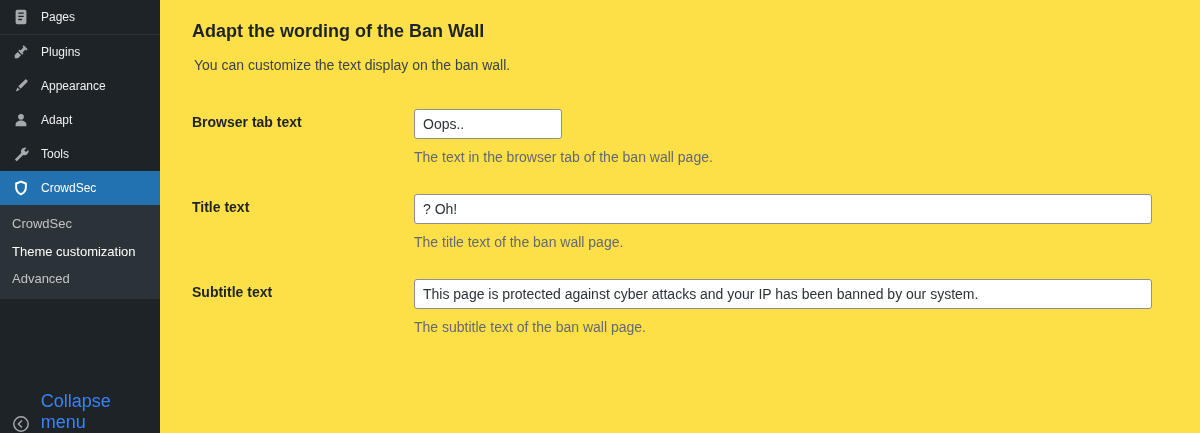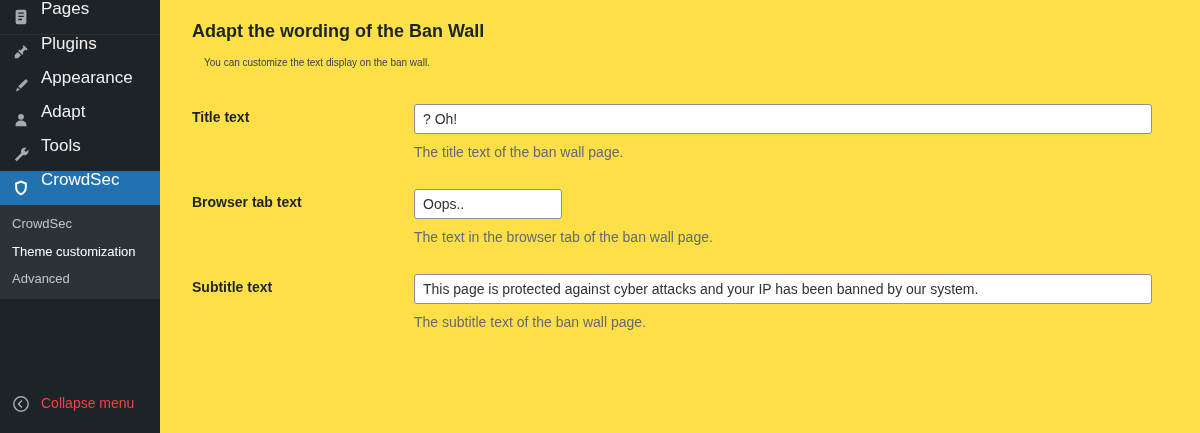--- a/index.html
+++ b/index.html
@@ -21,23 +21,24 @@
   .sidebar {
     position: absolute;
     top: 0; left: 0;
     width: 160px;
     height: 433px;
     background: #1d2327;
     color: #f0f0f1;
   }
   .menu-item {
     display: flex;
+    align-items: center;
     height: 34px;
     padding: 0 12px 0 12px;
-    font-size: 17px;
+    font-size: 12px;
     color: #f0f0f1;
     cursor: pointer;
     position: relative;
   }
   .menu-item .mi-icon {
     width: 20px;
     min-width: 20px;
     margin-right: 9px;
     display: flex;
     align-items: center;
@@ -78,24 +79,24 @@
   .submenu-item.active {
     color: #fff;
     font-weight: normal;
   }
   .collapse {
     position: absolute;
     bottom: 0; left: 0;
     width: 160px;
     height: 38px;
     display: flex;
-    align-items: flex-start;
+    align-items: flex-end;
     padding-left: 12px;
-    font-size: 14px;
-    color: #ef4444;
+    font-size: 18px;
+    color: #3b82f6;
     cursor: pointer;
   }
   .collapse .c-icon {
     width: 20px;
     margin-right: 9px;
     color: #a7aaad;
     display: flex;
     align-items: center;
   }
   .sidebar-sep {
@@ -115,23 +116,23 @@
     padding: 0 0 0 32px;
   }
   .page-title {
     font-size: 18px;
     font-weight: bold;
     color: #1d2327;
     margin: 20px 0 0 0;
     line-height: 1.3;
   }
   .page-desc {
-    font-size: 10px;
+    font-size: 14px;
     color: #3c434a;
-    margin: 14px 0 0 12px;
+    margin: 14px 0 0 2px;
   }
   .form-table {
     margin-top: 22px;
     width: 990px;
     border-collapse: collapse;
   }
   .form-table tr { vertical-align: top; }
   .form-table th {
     text-align: left;
     font-size: 14px;
@@ -250,31 +251,31 @@
     </div>
   </div>
 
   <div class="content">
     <h1 class="page-title">Adapt the wording of the Ban Wall</h1>
     <p class="page-desc">You can customize the text display on the ban wall.</p>
 
     <table class="form-table">
       <tbody>
         <tr>
+          <th>Browser tab text</th>
+          <td>
+            <input class="wp-input small" type="text" value="Oops.." style="">
+            <div class="field-desc">The text in the browser tab of the ban wall page.</div>
+          </td>
+        </tr>
+        <tr>
           <th>Title text</th>
           <td>
             <input class="wp-input wide" type="text" value="? Oh!" style="">
             <div class="field-desc">The title text of the ban wall page.</div>
-          </td>
-        </tr>
-        <tr>
-          <th>Browser tab text</th>
-          <td>
-            <input class="wp-input small" type="text" value="Oops.." style="">
-            <div class="field-desc">The text in the browser tab of the ban wall page.</div>
           </td>
         </tr>
         <tr>
           <th>Subtitle text</th>
           <td>
             <input class="wp-input wide" type="text" value="This page is protected against cyber attacks and your IP has been banned by our system." style="">
             <div class="field-desc">The subtitle text of the ban wall page.</div>
           </td>
         </tr>
       </tbody>

